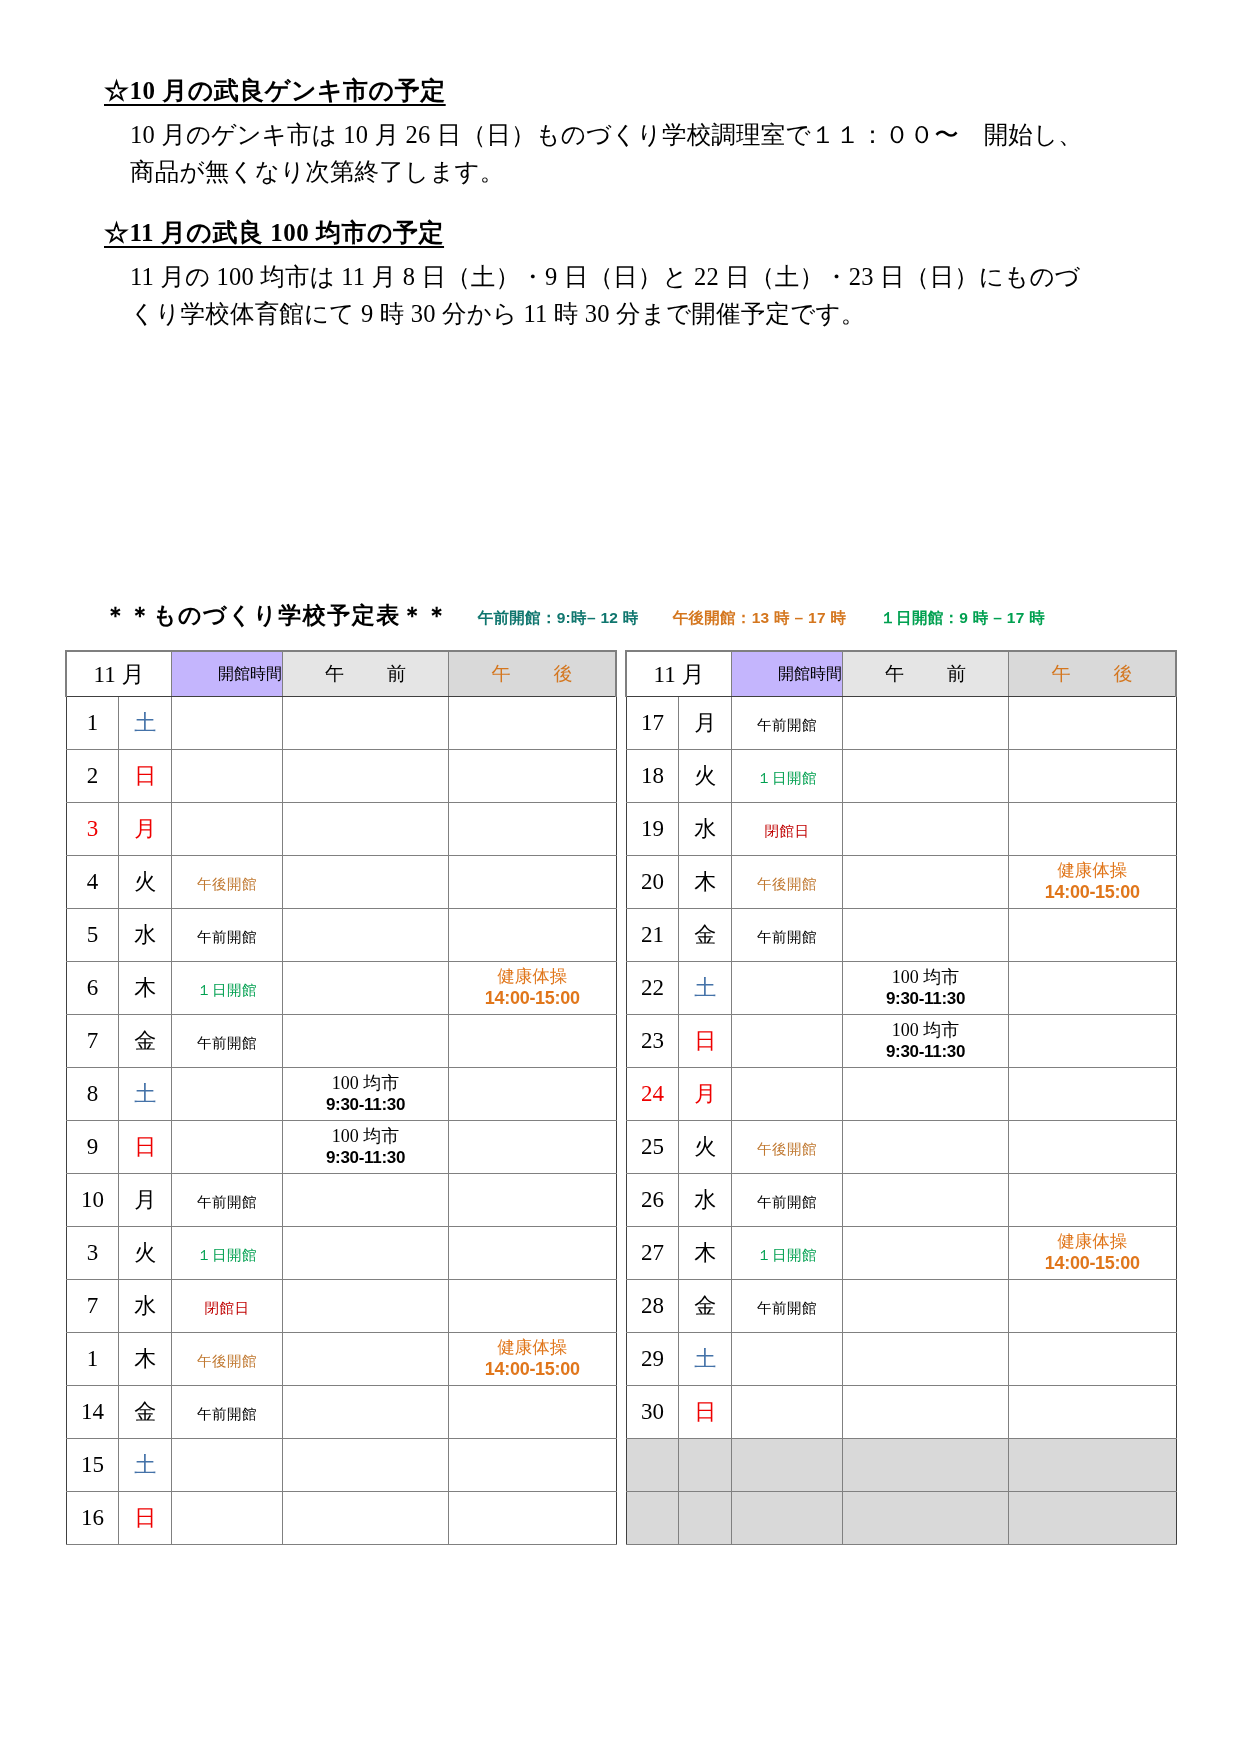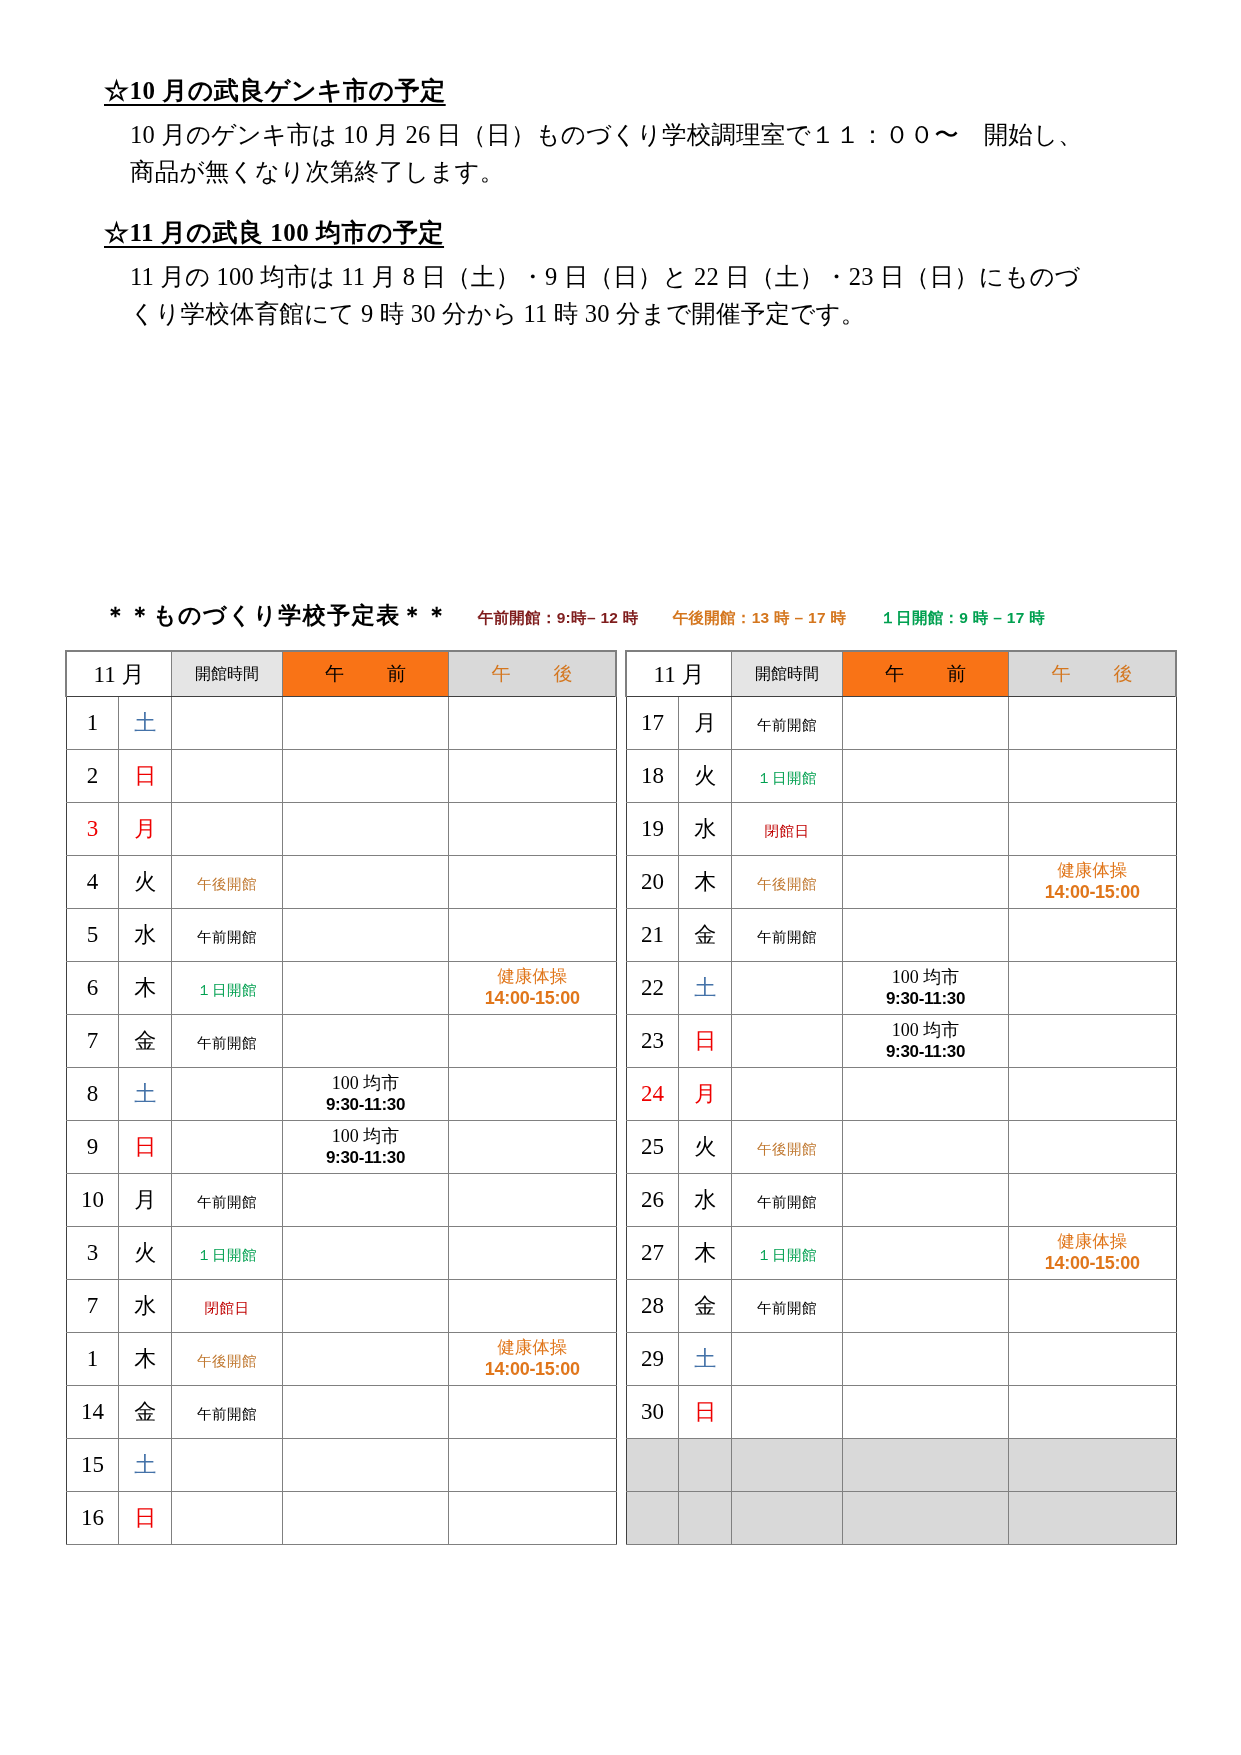--- a/index.html
+++ b/index.html
@@ -62,21 +62,21 @@
     font-weight: bold;
     letter-spacing: 1.5px;
     font-family: "Liberation Sans", "DejaVu Sans", sans-serif;
   }
   .legend {
     font-size: 15.5px;
     font-weight: bold;
     font-family: "Liberation Sans", "DejaVu Sans", sans-serif;
     letter-spacing: 0.3px;
   }
-  .lg-am { color: #7f1d1d; margin-left: 24px; }
+  .lg-am { color: #0f766e; margin-left: 24px; }
   .lg-pm { color: #d4761e; margin-left: 30px; }
   .lg-day { color: #00a050; margin-left: 30px; }
 
   
   .cal-wrap {
     position: absolute;
     left: 65px;
     top: 650px;
     width: 1100px;
   }
@@ -106,26 +106,27 @@
     border-top: 2px solid #7f7f7f;
     border-bottom: 1.5px solid #404040;
   }
   tr.hdr td.h-mon {
     font-size: 23px;
     background: #ffffff;
     border-left: 2px solid #7f7f7f;
   }
   tr.hdr td.h-open {
     font-size: 16px;
-    background: #e5e5e5;
+    background: #c4b5fd;
     font-family: "Liberation Sans", "DejaVu Sans", sans-serif;
+    text-align: right;
   }
   tr.hdr td.h-am {
     font-size: 19px;
-    background: #f97316;
+    background: #e5e5e5;
     letter-spacing: 12px;
     text-indent: 12px;
   }
   tr.hdr td.h-pm {
     font-size: 19px;
     background: #d9d9d9;
     color: #d4761e;
     letter-spacing: 12px;
     text-indent: 12px;
     border-right: 2px solid #7f7f7f;

